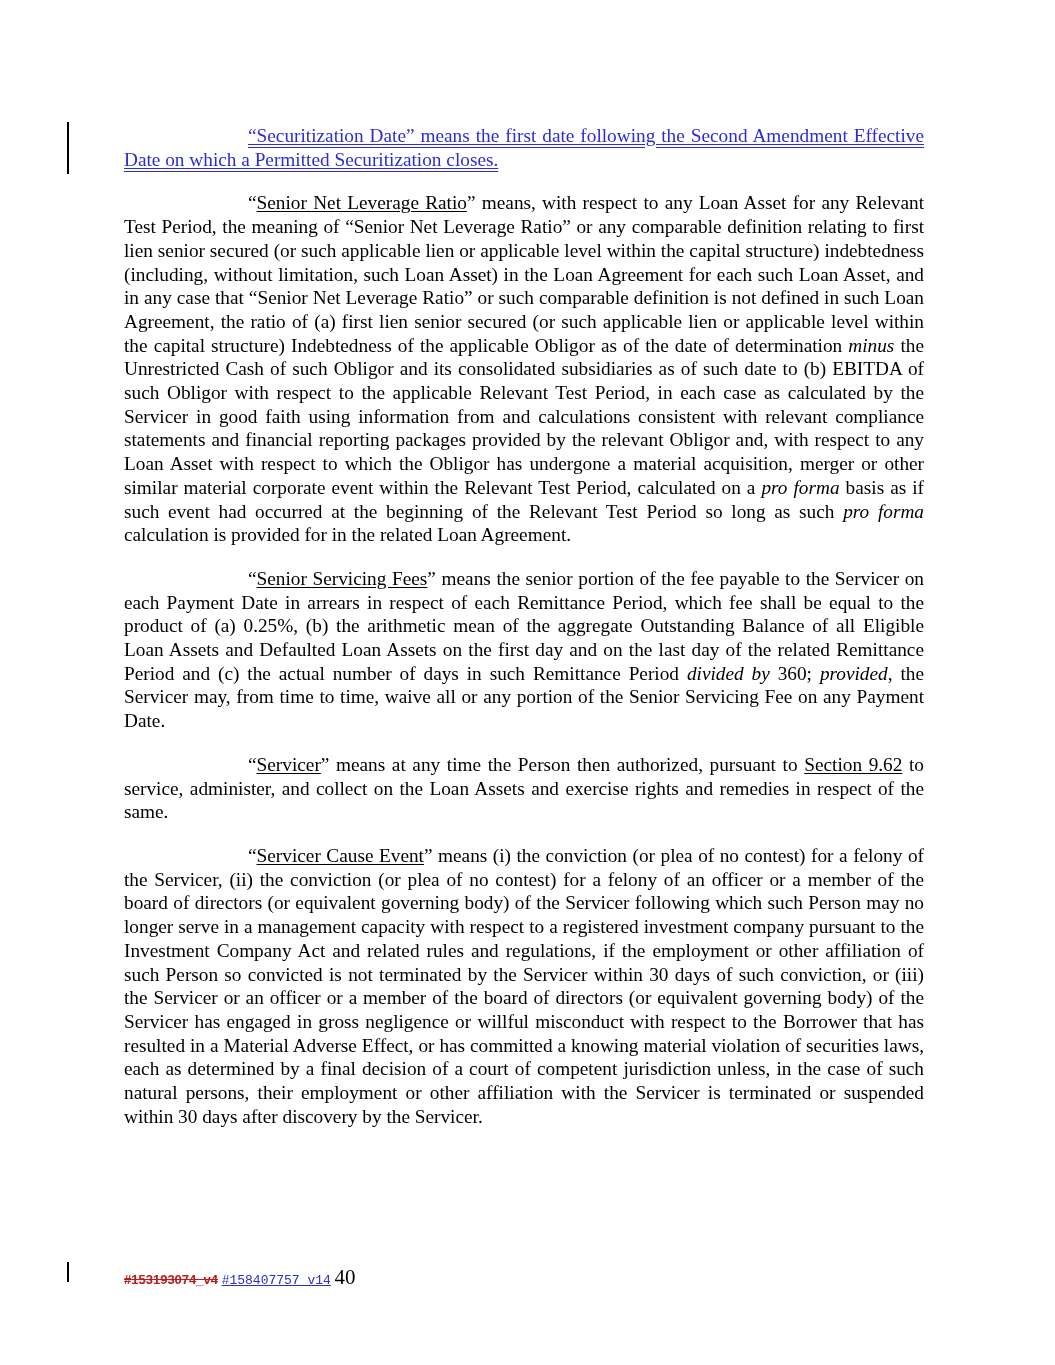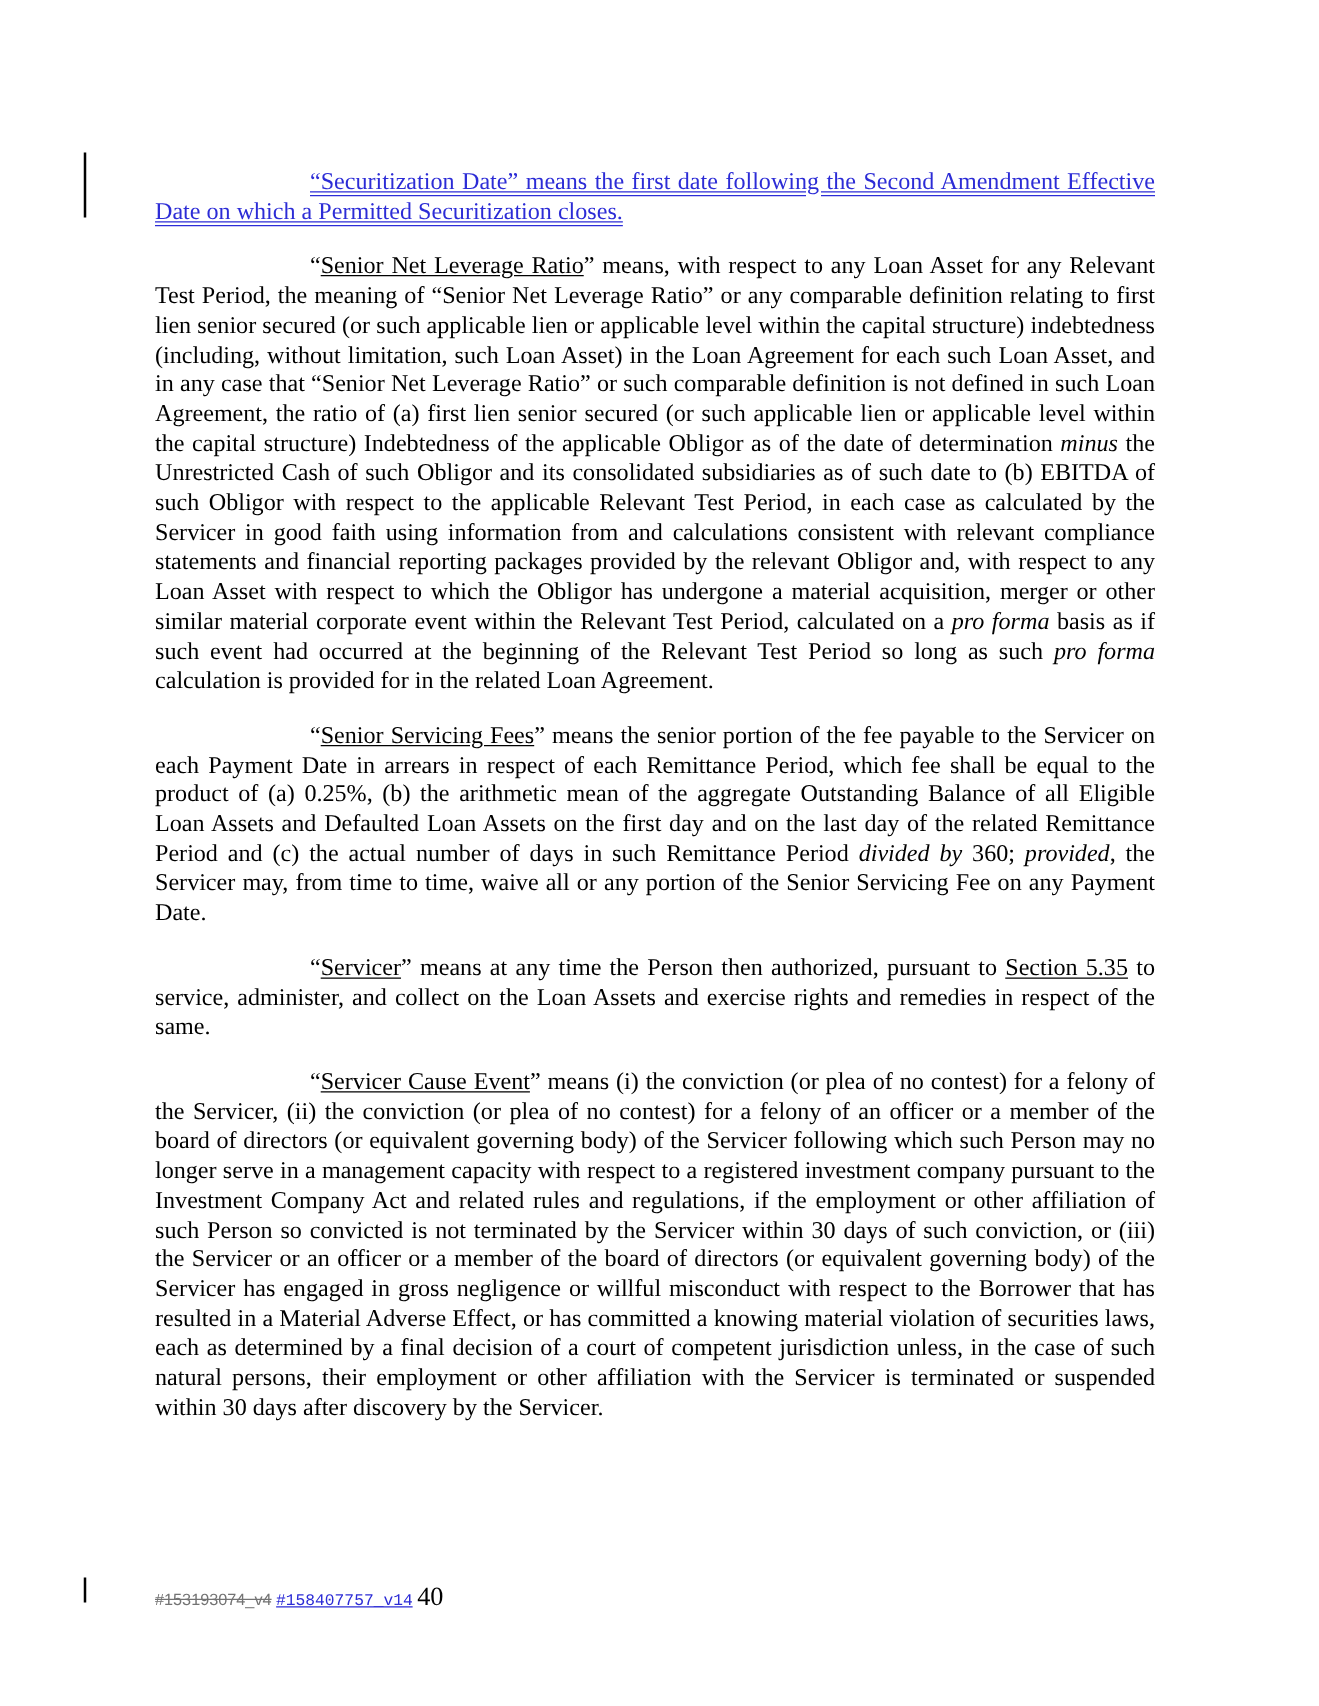--- a/index.html
+++ b/index.html
@@ -1,39 +1,39 @@
 <!DOCTYPE html>
 <html><head>
 <meta charset="utf-8">
 <style>
   html, body { margin: 0; padding: 0; background: #ffffff; }
   body { width: 1055px; height: 1365px; position: relative; overflow: hidden;
          font-family: "Liberation Serif", serif; color: #000; }
-  .page { position: absolute; left: 124px; top: 134px; width: 800px; }
+  .page { position: absolute; left: 124px; top: 124px; width: 800px; }
   .para { font-size: 19.3px; line-height: 23.7px; text-align: justify; margin: 0 0 20px 0; text-indent: 124px; }
   .ins { color: #2c2cd6; text-decoration: underline double; text-decoration-color: #2c2cd6; text-underline-offset: 2px; }
   .u { text-decoration: underline; text-underline-offset: 2px; }
   .i { font-style: italic; }
   .changebar { position: absolute; left: 67px; width: 2px; background: #000; }
   .footer { position: absolute; left: 124px; top: 1265px; font-family: "Liberation Sans", sans-serif; font-size: 13px; }
-  .footer .del { color: #737373; text-decoration: line-through; }
+  .footer .del { color: #b91c1c; text-decoration: line-through; font-weight: bold; }
   .footer .new { color: #2c2cd6; text-decoration: underline; font-family: Liberation Mono, monospace; }
   .footer .pg { font-family: "Liberation Serif", serif; font-size: 21px; }
 </style>
 </head>
 <body>
 
 <div class="changebar" style="top:122px;height:52px;"></div>
 <div class="changebar" style="top:1262px;height:20px;"></div>
 
 <div class="page" id="page">
     <p class="para"><span class="ins">“Securitization Date” means the first date following the Second Amendment Effective Date on which a Permitted Securitization closes.</span></p>
     <p class="para"><span>“</span><span class="u">Senior Net Leverage Ratio</span><span>” means, with respect to any Loan Asset for any Relevant Test Period, the meaning of “Senior Net Leverage Ratio” or any comparable definition relating to first lien senior secured (or such applicable lien or applicable level within the capital structure) indebtedness (including, without limitation, such Loan Asset) in the Loan Agreement for each such Loan Asset, and in any case that “Senior Net Leverage Ratio” or such comparable definition is not defined in such Loan Agreement, the ratio of (a) first lien senior secured (or such applicable lien or applicable level within the capital structure) Indebtedness of the applicable Obligor as of the date of determination </span><span class="i">minus</span><span> the Unrestricted Cash of such Obligor and its consolidated subsidiaries as of such date to (b) EBITDA of such Obligor with respect to the applicable Relevant Test Period, in each case as calculated by the Servicer in good faith using information from and calculations consistent with relevant compliance statements and financial reporting packages provided by the relevant Obligor and, with respect to any Loan Asset with respect to which the Obligor has undergone a material acquisition, merger or other similar material corporate event within the Relevant Test Period, calculated on a </span><span class="i">pro forma</span><span> basis as if such event had occurred at the beginning of the Relevant Test Period so long as such </span><span class="i">pro forma</span><span> calculation is provided for in the related Loan Agreement.</span></p>
     <p class="para"><span>“</span><span class="u">Senior Servicing Fees</span><span>” means the senior portion of the fee payable to the Servicer on each Payment Date in arrears in respect of each Remittance Period, which fee shall be equal to the product of (a) 0.25%, (b) the arithmetic mean of the aggregate Outstanding Balance of all Eligible Loan Assets and Defaulted Loan Assets on the first day and on the last day of the related Remittance Period and (c) the actual number of days in such Remittance Period </span><span class="i">divided by</span><span> 360; </span><span class="i">provided</span><span>, the Servicer may, from time to time, waive all or any portion of the Senior Servicing Fee on any Payment Date.</span></p>
-    <p class="para"><span>“</span><span class="u">Servicer</span><span>” means at any time the Person then authorized, pursuant to </span><span class="u">Section 5.35</span><span> to service, administer, and collect on the Loan Assets and exercise rights and remedies in respect of the same.</span></p>
+    <p class="para"><span>“</span><span class="u">Servicer</span><span>” means at any time the Person then authorized, pursuant to </span><span class="u">Section 9.62</span><span> to service, administer, and collect on the Loan Assets and exercise rights and remedies in respect of the same.</span></p>
     <p class="para"><span>“</span><span class="u">Servicer Cause Event</span><span>” means (i) the conviction (or plea of no contest) for a felony of the Servicer, (ii) the conviction (or plea of no contest) for a felony of an officer or a member of the board of directors (or equivalent governing body) of the Servicer following which such Person may no longer serve in a management capacity with respect to a registered investment company pursuant to the Investment Company Act and related rules and regulations, if the employment or other affiliation of such Person so convicted is not terminated by the Servicer within 30 days of such conviction, or (iii) the Servicer or an officer or a member of the board of directors (or equivalent governing body) of the Servicer has engaged in gross negligence or willful misconduct with respect to the Borrower that has resulted in a Material Adverse Effect, or has committed a knowing material violation of securities laws, each as determined by a final decision of a court of competent jurisdiction unless, in the case of such natural persons, their employment or other affiliation with the Servicer is terminated or suspended within 30 days after discovery by the Servicer.</span></p>
   </div>
 
 <div class="footer">
   <span class="del">#153193074_v4</span>
   <span> </span>
   <span class="new">#158407757_v14</span>
   <span> </span>
   <span class="pg">40</span>
 </div>

